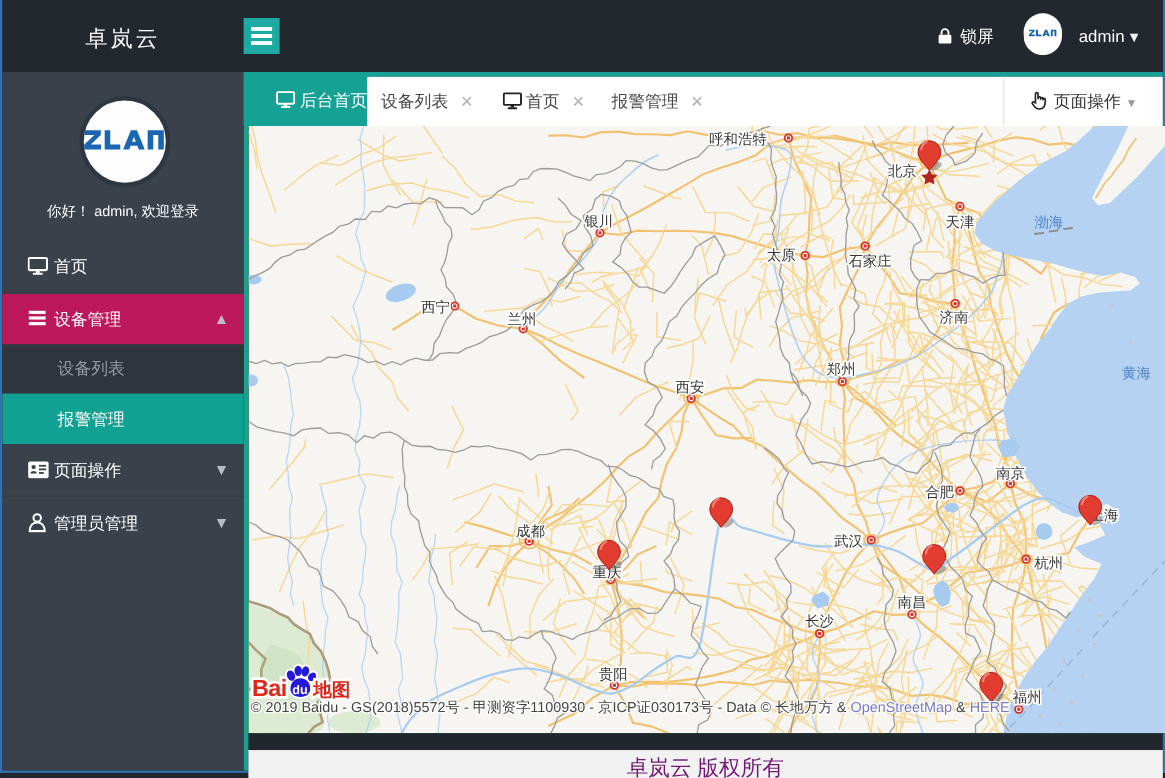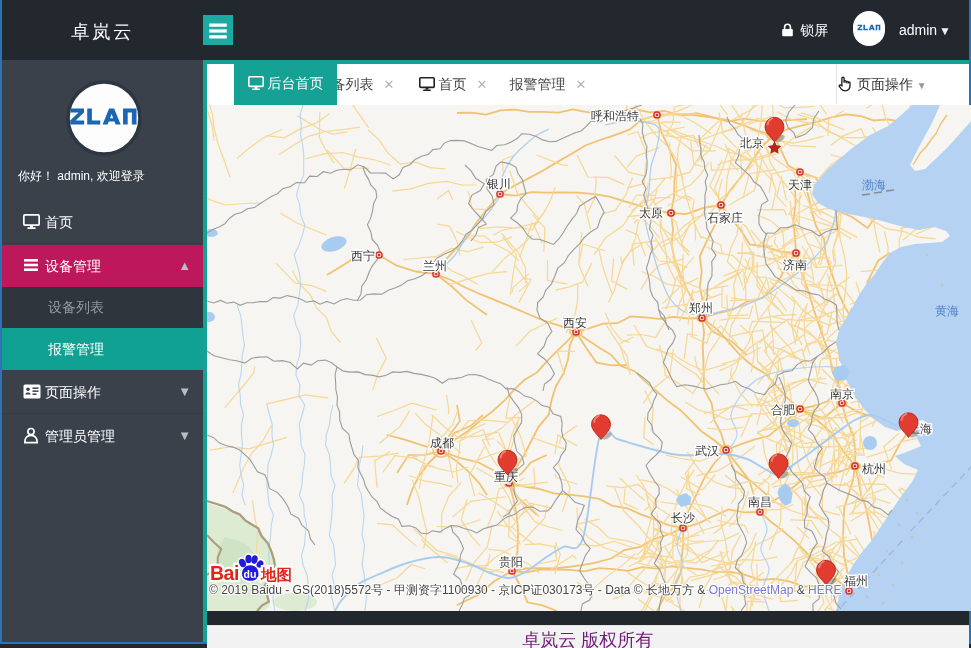--- a/index.html
+++ b/index.html
@@ -5,31 +5,31 @@
   font-family:"Liberation Sans", sans-serif; }
 #win { position:absolute; left:0; top:0; width:971px; height:644px;
   border-left:2px solid #2e74b5; border-right:2px solid #2e74b5; border-bottom:2px solid #2e74b5; }
 #topbar { position:absolute; left:0; top:0; width:100%; height:60px; background:#23272e; }
 #title { position:absolute; left:69px; top:19px; font-size:18.5px; color:#fafafa; letter-spacing:2.5px; }
 #hamb { position:absolute; left:201px; top:15px; width:30px; height:30px; background:#1caaa2; text-align:center; line-height:38px; }
 #topright { position:absolute; right:18px; top:0; height:60px; line-height:60px; color:#fff; font-size:14px; }
 #tealline { position:absolute; left:201px; top:60px; width:766px; height:4px; background:#16a195; }
 #sidebar { position:absolute; left:0; top:60px; width:201px; height:582px; background:#3a414b; }
 #logo { position:absolute; left:64px; top:20px; }
-#greet { position:absolute; left:16px; top:108px; width:100%; text-align:left; color:#fff; font-size:12px; }
+#greet { position:absolute; left:0; top:108px; width:100%; text-align:center; color:#fff; font-size:12px; }
 .mi { position:absolute; left:0; width:100%; color:#fff; font-size:14px; }
 .mi .ic { position:absolute; left:21px; }
 .mi .tx { position:absolute; left:43px; }
 .mi .car { position:absolute; right:12px; color:#b9bec5; font-size:13px; }
 #tabs { position:absolute; left:204.5px; top:64px; width:762.5px; height:40.5px; background:#fff; }
 .tab { position:absolute; top:0; height:40.5px; line-height:40.5px; font-size:14px; color:#464646; }
 .tab .x { color:#b2b2b2; margin-left:10px; font-size:13px; }
 #atab { position:absolute; left:201px; top:60px; width:103px; height:44.5px; background:#16a195; color:#fff;
-   font-size:14px; line-height:46px; text-align:center;margin-left:31px; }
-#pgop { position:absolute; right:0; top:0; width:133px; height:40px; border-left:1px solid #e4e4e4; line-height:40px; font-size:14px; color:#333; }
+   font-size:14px; line-height:46px; text-align:right; }
+#pgop { position:absolute; right:0; top:0; width:133px; height:40px; border-left:1px solid #e4e4e4; text-align:center; line-height:40px; font-size:14px; color:#333; }
 #mapbox { position:absolute; left:204.5px; top:104.5px; width:764px; height:506px; background:#15803d; overflow:hidden; }
 #pagefoot { position:absolute; left:204.5px; top:625px; width:762.5px; height:31.5px; background:#f2f2f2; text-align:center;
    line-height:28.5px; font-size:18px; color:#701a75; border-top:1px solid #e3e3e3;}
 .clab { font-size:12px; fill:#353535; paint-order:stroke; stroke:#fff; stroke-width:2.6px; font-family:"Liberation Sans",sans-serif; }
 .sealab { font-size:12px; fill:#4f82c8; font-family:"Liberation Sans",sans-serif; }
 .copyr { font-size:12px; fill:#444; paint-order:stroke; stroke:#ffffff; stroke-width:2px; font-family:"Liberation Sans",sans-serif; }
 </style></head>
 <body>
 <div id="win">
   <div id="topbar">

